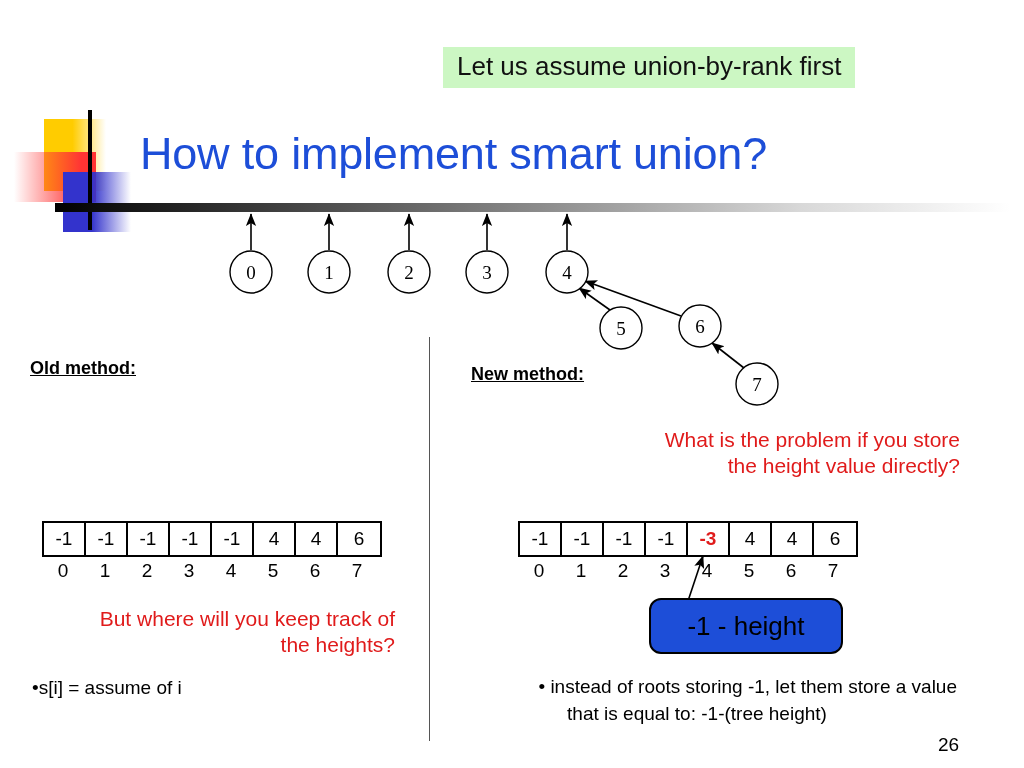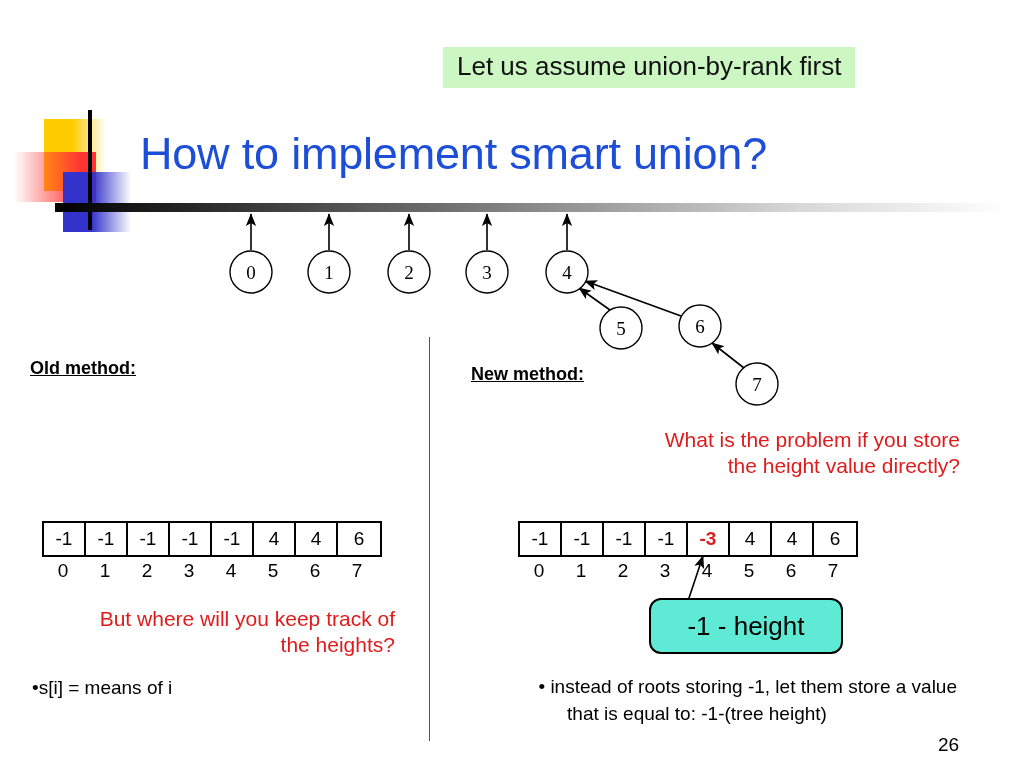--- a/index.html
+++ b/index.html
@@ -136,21 +136,21 @@
     font-size: 19px;
   }
   #array-old { left: 42px; top: 521px; }
   #array-new { left: 518px; top: 521px; }
 
   
   #callout {
     position: absolute;
     left: 649px; top: 598px;
     width: 194px; height: 56px;
-    background: #5eead4;
+    background: #1d4ed8;
     border: 2px solid #000000;
     border-radius: 12px;
     display: flex;
     align-items: center;
     justify-content: center;
     font-size: 26px;
     color: #000000;
     box-sizing: border-box;
   }
 
@@ -297,21 +297,21 @@
   </div>
 
   <div class="red-note" id="q-left">
     <div>But where will you keep track of</div>
     <div>the heights?</div>
   </div>
 
   <div id="callout">-1 - height</div>
 
   <div class="bullets" id="bullets-left">
-    <div>•s[i] = means of i</div>
+    <div>•s[i] = assume of i</div>
   </div>
 
   <div class="bullets" id="bullets-right">
     <div class="l1">• instead of roots storing -1, let them store a value</div>
     <div>that is equal to: -1-(tree height)</div>
   </div>
 
   <div class="footer-text" id="footer-page">26</div>
 
 </div>

